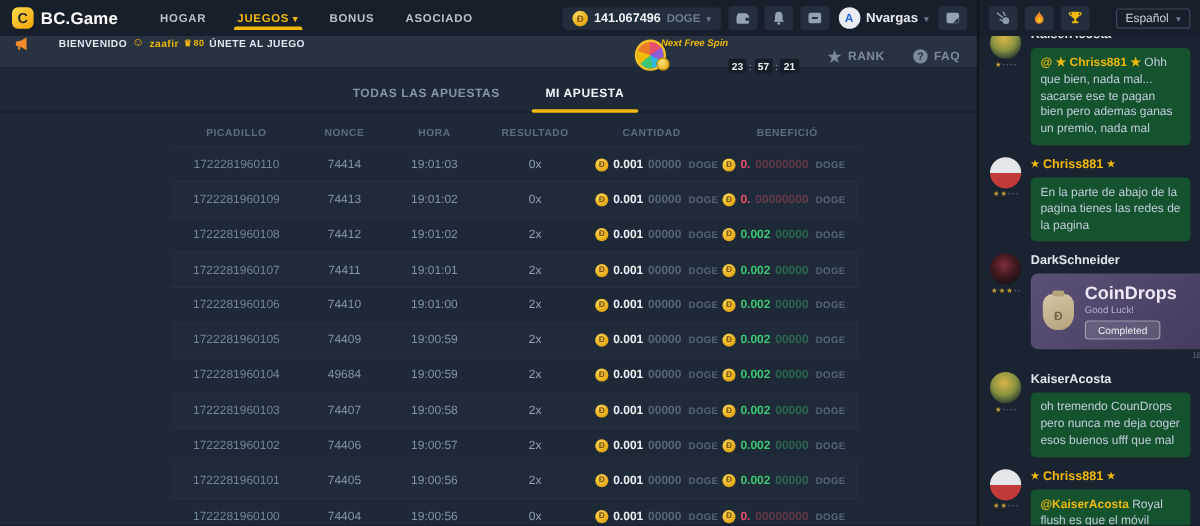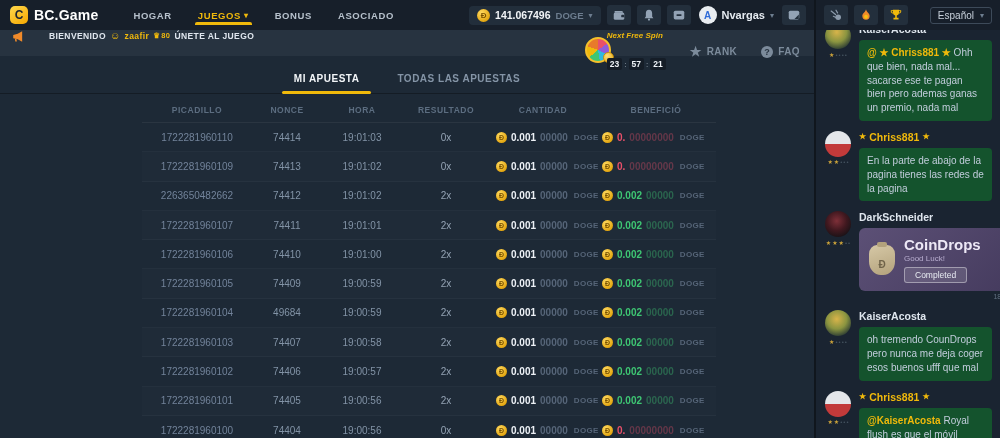--- a/index.html
+++ b/index.html
@@ -32,21 +32,21 @@
   
   .announce{height:26px;background:#273340;display:flex;align-items:flex-start;padding:0 12px;gap:24px;position:relative;flex:none;z-index:2}
   .announce-text{font-size:8.5px;font-weight:700;letter-spacing:.4px;color:#dfe6ee;display:flex;align-items:center;gap:4px;white-space:nowrap}
   .announce-user{color:#f0b90b}
   .announce-face{color:#f0b90b;font-size:10px}
   .announce-lvl{color:#f0b90b;font-size:7.5px;display:flex;align-items:center;gap:1px}
   .announce-right{position:absolute;right:14px;top:-3px;display:flex;align-items:center}
   .wheel{width:26px;height:26px;border-radius:50%;border:2px solid #f5c02a;position:relative;margin-top:3px;cursor:pointer;flex:none;
     background:conic-gradient(#e8506a 0 55deg,#8e5cd9 55deg 115deg,#2fb9e0 115deg 170deg,#3ec673 170deg 230deg,#f0b90b 230deg 290deg,#e87a2a 290deg 360deg)}
   .wheel-coin{position:absolute;right:-5px;bottom:-2px;width:11px;height:11px;border-radius:50%;background:radial-gradient(circle at 35% 30%,#ffe07a,#e3a50f);border:1px solid #c98f08}
-  .freespin{display:flex;flex-direction:column;margin-left:-4px;z-index:1;padding-top:4px}
+  .freespin{display:flex;flex-direction:row;margin-left:-4px;z-index:1;padding-top:4px}
   .freespin-label{color:#f0b90b;font-size:8px;font-weight:800;font-style:italic;white-space:nowrap}
   .timer{display:flex;align-items:center;gap:2px;margin-top:18px}
   .chip{background:#151d27;border-radius:2px;padding:1px 3px;color:#eef2f6;font-size:8.5px;font-weight:700}
   .timer-sep{color:#9fabb8;font-size:8px}
   .pill-link{display:flex;align-items:center;gap:5px;color:#7c8b9b;font-size:10px;font-weight:700;letter-spacing:.4px;cursor:pointer;margin-left:24px;padding-top:6px}
   .rank-star{color:#7c8b9b;font-size:13px;line-height:1}
   .faq-circle{width:12px;height:12px;border-radius:50%;background:#7c8b9b;color:#273340;font-size:9px;font-weight:800;display:flex;align-items:center;justify-content:center}
 
   
   .content{flex:1;background:#1d2936;overflow:hidden}
@@ -204,22 +204,22 @@
         </div>
         <div class="pill-link">
           <span class="faq-circle">?</span>
           <span>FAQ</span>
         </div>
       </div>
     </div>
 
     <div class="content">
       <div class="tabs">
+        <div class="tab">TODAS LAS APUESTAS</div>
         <div class="tab active">MI APUESTA</div>
-        <div class="tab">TODAS LAS APUESTAS</div>
       </div>
       <div class="table">
         <div class="thead">
           <div class="th">PICADILLO</div>
           <div class="th">NONCE</div>
           <div class="th">HORA</div>
           <div class="th">RESULTADO</div>
           <div class="th">CANTIDAD</div>
           <div class="th">BENEFICIÓ</div>
         </div>
@@ -254,21 +254,21 @@
                 <span class="amt-cur">DOGE</span>
               </div>
               <div class="td td-amt loss">
                 <span class="coin">Đ</span>
                 <span class="amt-main">0.</span>
                 <span class="amt-pad">00000000</span>
                 <span class="amt-cur">DOGE</span>
               </div>
             </div>
             <div class="trow">
-              <div class="td td-hash">2263650482662</div>
+              <div class="td td-hash">1722281960108</div>
               <div class="td td-nonce">74412</div>
               <div class="td td-time">19:01:02</div>
               <div class="td td-result">2x</div>
               <div class="td td-amt">
                 <span class="coin">Đ</span>
                 <span class="amt-main">0.001</span>
                 <span class="amt-pad">00000</span>
                 <span class="amt-cur">DOGE</span>
               </div>
               <div class="td td-amt win">

